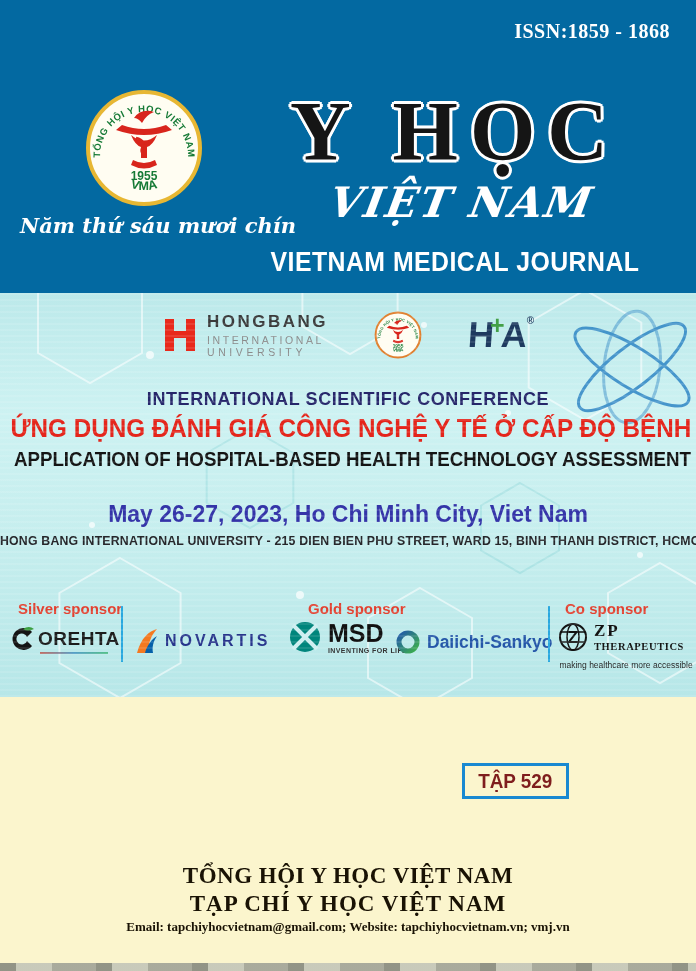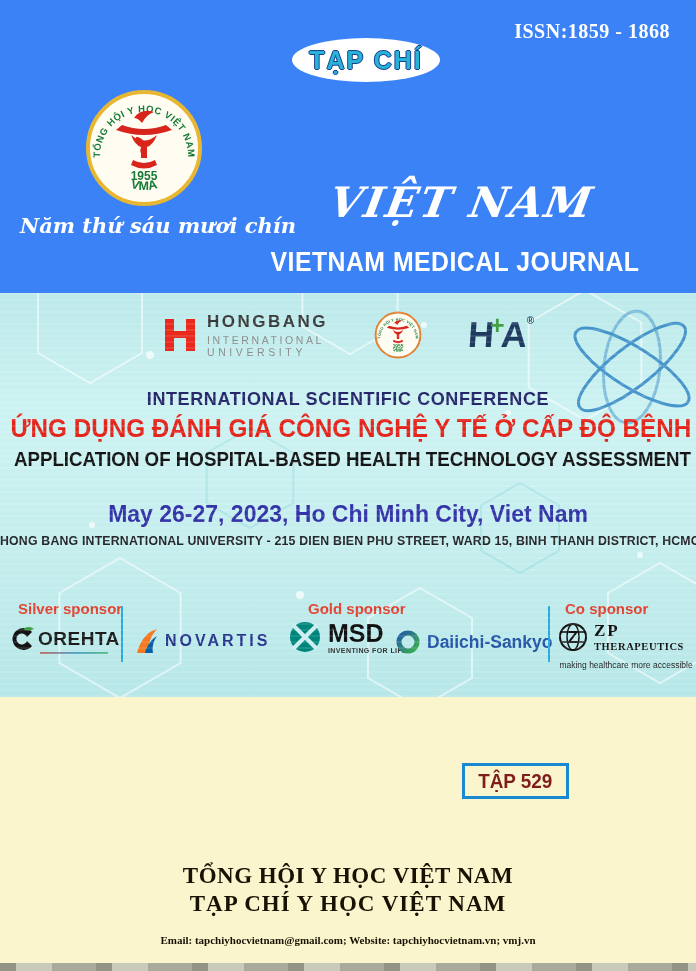--- a/index.html
+++ b/index.html
@@ -1,20 +1,20 @@
 <!DOCTYPE html>
 <html><head>
 <meta charset="utf-8">
 <style>
   * { margin:0; padding:0; box-sizing:border-box; }
   body { background:#555; font-family:"Liberation Sans", sans-serif; }
   .cover { position:relative; width:696px; height:971px; overflow:hidden; background:#fbf5cd; margin:0 auto; }
 
   
-  .band { position:absolute; left:0; top:0; width:696px; height:293px; background:#3b82f6; }
+  .band { position:absolute; left:0; top:0; width:696px; height:293px; background:#0369a1; }
   .issn { position:absolute; right:26px; top:20px; color:#fff; font-family:"Liberation Serif", serif;
           font-weight:bold; font-size:20px; letter-spacing:.5px; }
   .anniv { position:absolute; left:20px; top:213px; color:#fff; font-family:"DejaVu Serif", serif;
            font-style:italic; font-weight:bold; font-size:21px; white-space:nowrap; }
   .vma-large { position:absolute; left:84px; top:88px; width:120px; height:120px; }
   .badge { position:absolute; left:292px; top:38px; width:148px; height:44px; background:#fff;
            border-radius:50%; display:flex; align-items:center; justify-content:center; }
   .badge span { color:#27b3d6; font-weight:800; font-size:25px; letter-spacing:2px;
                 text-shadow:1px 0 0 #1e3f92, -1px 0 0 #1e3f92, 0 1px 0 #1e3f92, 0 -1px 0 #1e3f92; }
   .ymain { position:absolute; left:238px; top:90px; width:434px; text-align:center;
@@ -93,21 +93,21 @@
                         transform:scaleX(.82); border-bottom:4px solid #1989d1; padding-bottom:2px; }
   .issue-block .year { font-size:24px; margin-top:4px; transform:scaleX(.88); }
   .volume-box { position:absolute; left:462px; top:66px; border:3px solid #1989d1; padding:3px 9px;
                 color:#7f1d1d; font-weight:800; }
   .volume-box span { display:inline-block; font-size:21px; white-space:nowrap; transform:scaleX(.9); }
   .footer { position:absolute; left:0; top:166px; width:100%; text-align:center;
             font-family:"Liberation Serif", serif; color:#191204; }
   .footer .f1 { font-size:23px; font-weight:700; letter-spacing:.5px; }
   .footer .f2 { font-size:23px; font-weight:700; letter-spacing:1px; margin-top:2px;text-align:center; }
   .footer .f3 { font-size:17.5px; font-weight:700; margin-top:4px; }
-  .footer .f4 { font-size:11px; font-weight:700; margin-top:17px; }
+  .footer .f4 { font-size:13px; font-weight:700; margin-top:2px; }
   .scan-edge { position:absolute; left:0; bottom:0; width:100%; height:8px; opacity:.75;
                background:repeating-linear-gradient(90deg,#6f746f 0 16px,#b8bcb4 16px 52px,#8e928c 52px 96px); }
 </style>
 </head>
 <body>
 
 <div class="cover">
 
   <section class="band">
     <div class="issn">ISSN:1859 - 1868</div>
@@ -131,23 +131,21 @@
       <defs>
           <path id="arcA" d="M 38,96 Q 60,108 82,96"></path>
         </defs>
       <text font-size="12.5" font-weight="bold" fill="#167a36">
         <textPath href="#arcA" startOffset="50%" text-anchor="middle">VMA</textPath>
       </text>
     </svg>
 
     <div class="anniv">Năm thứ sáu mươi chín</div>
 
-    <div class="badge">
-      <span>TẠP CHÍ</span>
-    </div>
+    <div class="ymain">Y HỌC</div>
     <div class="script">VIỆT NAM</div>
     <div class="vmj">VIETNAM MEDICAL JOURNAL</div>
   </section>
 
   <section class="poster">
     <svg class="hexbg" width="696" height="404">
       <g fill="none" stroke="#ffffff" stroke-opacity="0.55" stroke-width="2">
         <polygon transform="translate(90,30)" points="0,-60 52,-30 52,30 0,60 -52,30 -52,-30"></polygon>
         <polygon transform="translate(350,6)" points="0,-55 47.6,-27.5 47.6,27.5 0,55 -47.6,27.5 -47.6,-27.5"></polygon>
         <polygon transform="translate(585,62)" points="0,-65 56.3,-32.5 56.3,32.5 0,65 -56.3,32.5 -56.3,-32.5"></polygon>

